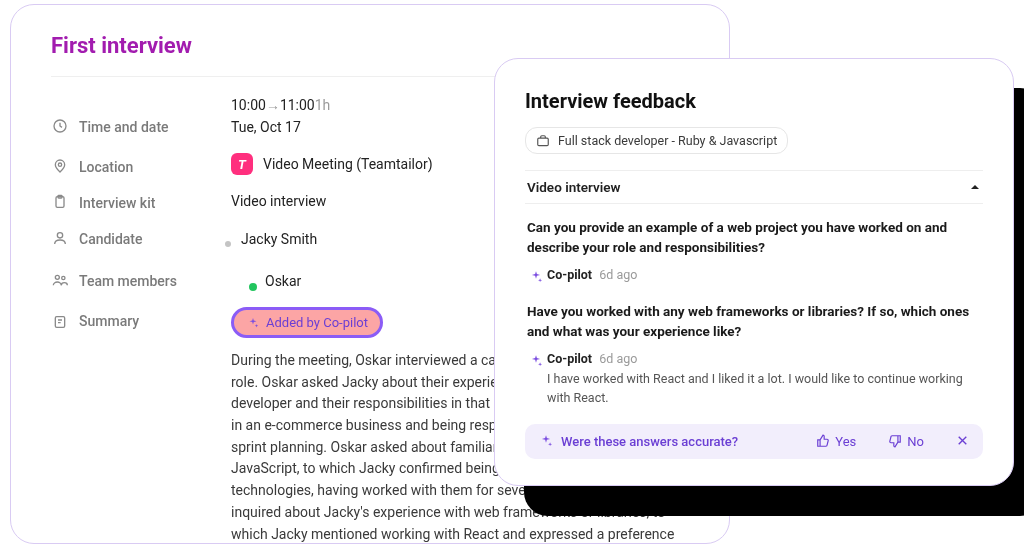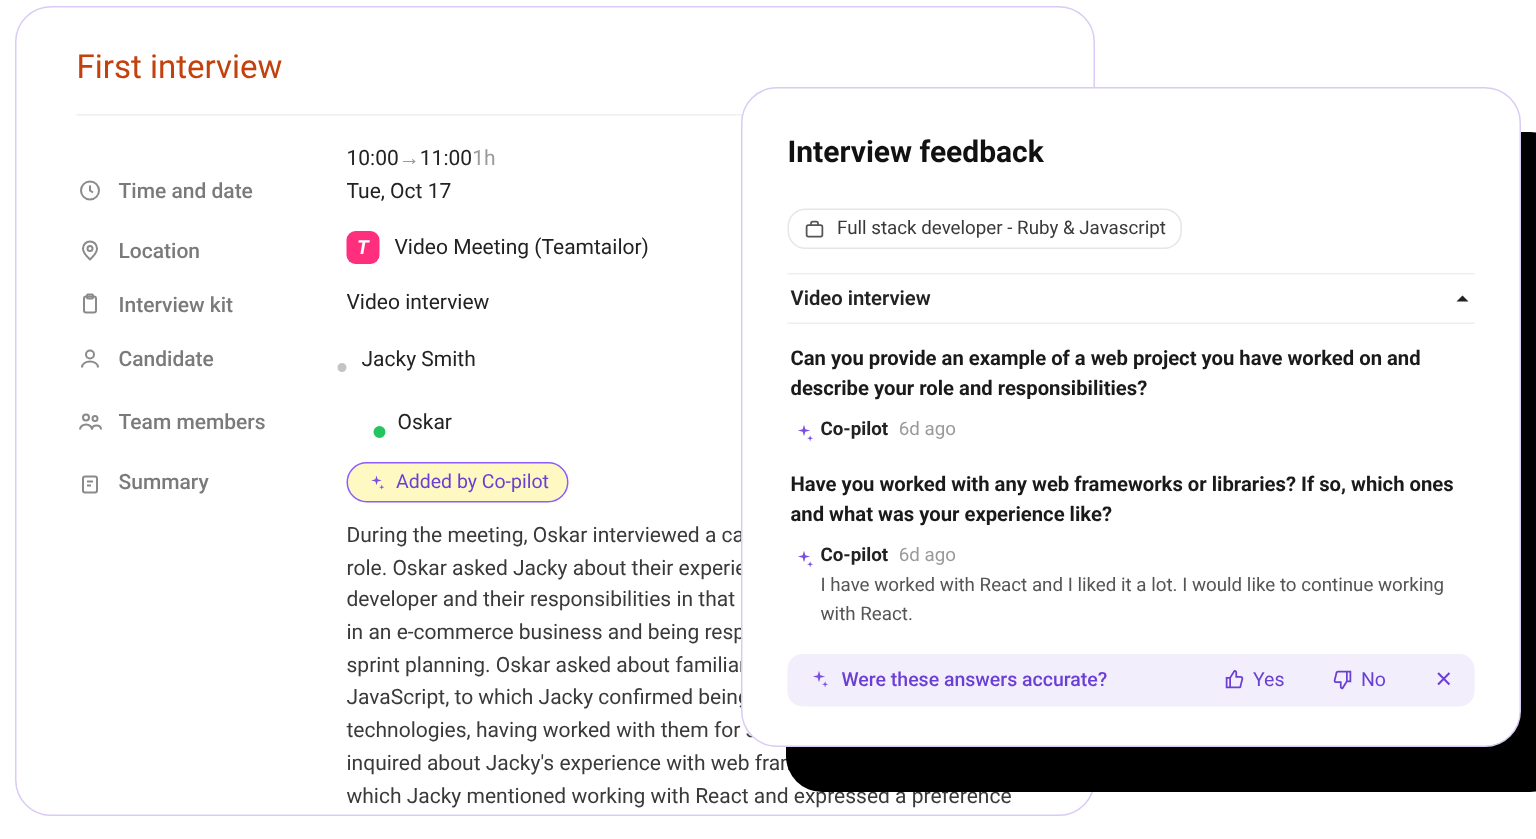--- a/index.html
+++ b/index.html
@@ -21,22 +21,22 @@
   width: 720px;
   height: 540px;
   background: #fff;
   border: 1.5px solid #d9cbf3;
   border-radius: 24px;
   padding: 28px 40px;
   overflow: hidden;
 }
 .card-left h1 {
   font-size: 22px;
-  font-weight: 400;
-  color: #c2410c;
+  font-weight: 700;
+  color: #a21caf;
   padding-bottom: 18px;
   border-bottom: 1px solid #efefef;
 }
 .details {
   margin-top: 20px;
   display: grid;
   grid-template-columns: 180px 1fr;
   row-gap: 18px;
   font-size: 14px;
 }
@@ -86,22 +86,22 @@
 .avatar-oskar-wrap { position: relative; width: 24px; height: 24px; }
 .avatar-oskar { background: #3a3a3a; border-radius: 6px; width:24px; height:24px; }
 .dot-gray { position:absolute; right:-2px; bottom:-2px; width:10px; height:10px; background:#c4c4c4; border:2px solid #fff; border-radius:50%; }
 .dot-green { position:absolute; right:-4px; bottom:-4px; width:12px; height:12px; background:#22c55e; border:2px solid #fff; border-radius:50%; }
 
 .summary-value { }
 .copilot-chip {
   display: inline-flex;
   align-items: center;
   gap: 6px;
-  background: #fef9c3;
-  border: 1px solid #8b5cf6;
+  background: #fca5a5;
+  border: 3px solid #8b5cf6;
   color: #6b3fd4;
   font-size: 13px;
   padding: 5px 12px;
   border-radius: 999px;
   margin-bottom: 12px;
 }
 .sparkle {
   width: 14px; height: 14px;
   display: inline-flex;
   align-items: center;
@@ -124,21 +124,21 @@
   background: #fff;
   border: 1.5px solid #d9cbf3;
   border-radius: 24px;
   padding: 30px 30px 26px 30px;
   box-shadow: 30px 30px 0 0 #000;
 }
 .card-right h2 {
   font-size: 20px;
   font-weight: 700;
   color: #111;
-  margin-bottom: 26px;
+  margin-bottom: 14px;
 }
 .role-chip {
   display: inline-flex;
   align-items: center;
   gap: 8px;
   border: 1px solid #e6e6e6;
   background: #fff;
   border-radius: 12px;
   padding: 5px 10px;
   font-size: 12.5px;

